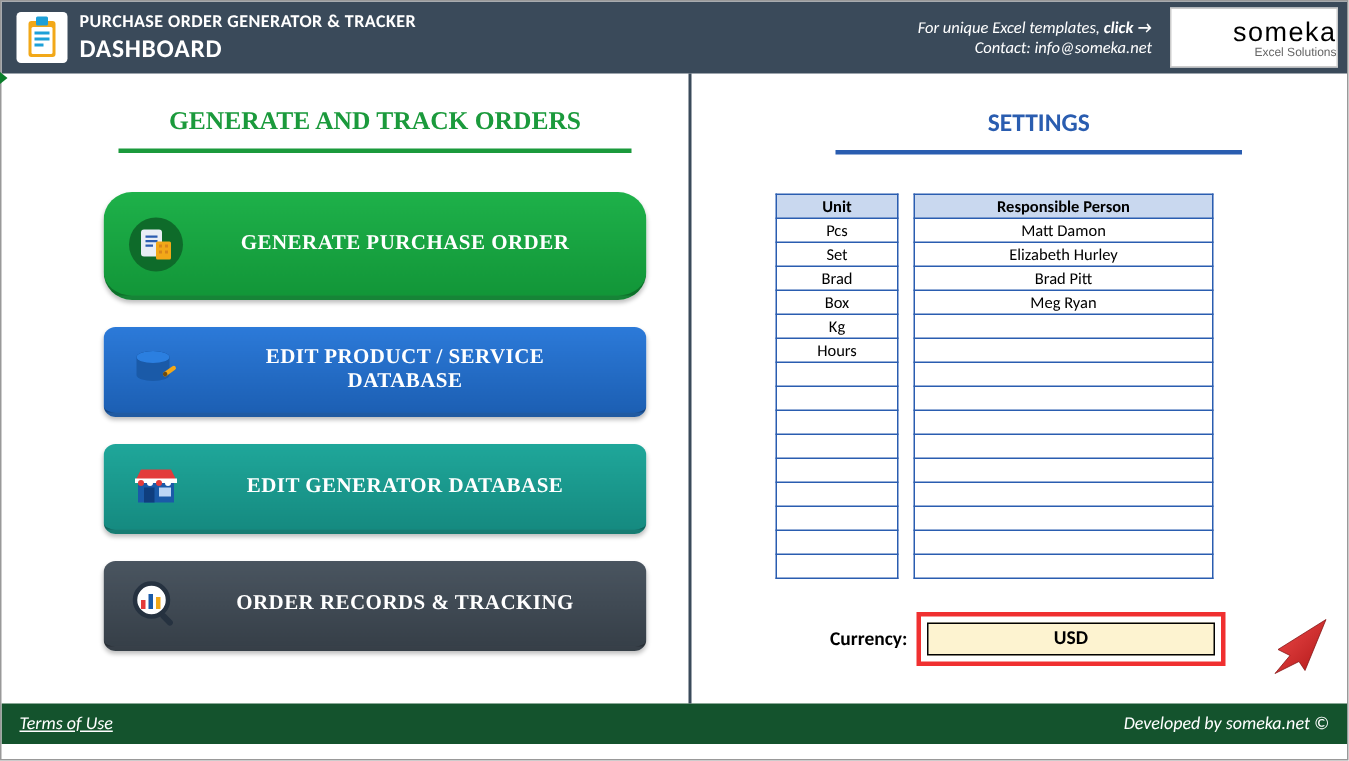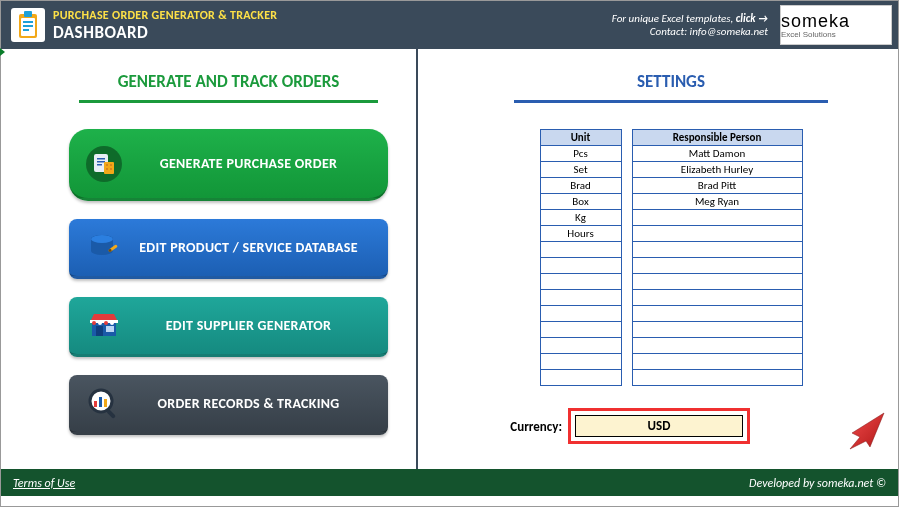--- a/index.html
+++ b/index.html
@@ -24,21 +24,21 @@
     height: 34px;
     margin-left: 6px;
     margin-right: 8px;
     background: #fff;
     border-radius: 3px;
     display: flex;
     align-items: center;
     justify-content: center;
   }
   .header-text { display: flex; flex-direction: column; }
-  .header-title { color: #fde047; font-size: 12px; font-weight: bold; letter-spacing: 0.3px; }
+  .header-title { color: #ffffff; font-size: 12px; font-weight: bold; letter-spacing: 0.3px; }
   .header-sub { color: #fff; font-size: 17px; font-weight: bold; letter-spacing: 0.5px; }
   .header-right {
     margin-left: auto;
     text-align: right;
     display: flex;
     flex-direction: column;
     align-items: flex-end;
     font-size: 11px;
     font-style: italic;
     padding-right: 6px;
@@ -47,37 +47,38 @@
   .header-right .cta b { font-weight: bold; }
   .logo {
     background: #fff;
     color: #000;
     width: 112px;
     height: 40px;
     margin-left: 6px;
     margin-right: 2px;
     display: flex;
     flex-direction: column;
-    align-items: flex-start;
+    align-items: flex-end;
     justify-content: center;
     font-family: Arial, sans-serif;
     border: 1px solid #ccc;
   }
   .logo-top { font-size: 18px; letter-spacing: 1px; font-weight: 400; }
   .logo-sub { font-size: 8px; color: #666; margin-top: -2px; }
 
   .main {
     display: flex;
     height: 420px;
     position: relative;
   }
   .left-panel {
-    width: 417px;
+    width: 460px;
     padding: 10px 28px 10px 68px;
     border-right: 2px solid #3a4a5a;
+    font-family: Liberation Serif, serif;
   }
   .right-panel {
     flex: 1;
     padding: 10px 30px 10px 56px;
     position: relative;
   }
   .section-title {
     text-align: center;
     font-size: 17px;
     font-weight: bold;
@@ -113,58 +114,57 @@
     text-align: center;
     font-size: 14px;
     font-weight: bold;
     padding-right: 30px;
     letter-spacing: 0.3px;
   }
 
   .tables-row {
     display: flex;
     gap: 10px;
-    justify-content: center;
   }
   .mini-table {
     border-collapse: collapse;
   }
   .mini-table th, .mini-table td {
     border: 1px solid #2a5db0;
     font-size: 11px;
     text-align: center;
     padding: 1px 4px;
     height: 16px;
     background: #fff;
   }
   .mini-table th {
     background: #c9d8ef;
     font-weight: bold;
   }
   .unit-table { width: 82px; }
-  .person-table { width: 171px; }
+  .person-table { width: 200px; }
 
   .currency-row {
     display: flex;
     align-items: center;
     margin-top: 22px;
   }
   .currency-label {
     font-size: 13px;
     font-weight: bold;
     width: 94px;
     text-align: right;
     padding-right: 6px;
   }
   .currency-box-wrap {
     border: 3px solid #f03030;
     padding: 4px;
   }
   .currency-box {
-    width: 168px;
+    width: 192px;
     height: 22px;
     background: #fdf3d0;
     border: 1px solid #000;
     text-align: center;
     font-size: 13px;
     font-weight: bold;
     line-height: 20px;
   }
   .arrow {
     position: absolute;
@@ -268,21 +268,21 @@
           <rect x="10" y="18" width="7" height="10" fill="#0f3e7e"></rect>
           <rect x="20" y="18" width="8" height="6" fill="#bcd6f5"></rect>
           <path d="M4 14 L8 6 H28 L32 14 Z" fill="#e33b3b"></path>
           <rect x="4" y="12" width="28" height="3" fill="#fff"></rect>
           <circle cx="8" cy="15" r="2" fill="#e33b3b"></circle>
             <circle cx="14" cy="15" r="2" fill="#fff"></circle>
           <circle cx="20" cy="15" r="2" fill="#e33b3b"></circle>
             <circle cx="26" cy="15" r="2" fill="#fff"></circle>
         </svg>
       </div>
-      <div class="label">EDIT SUPPLIER GENERATOR</div>
+      <div class="label">EDIT GENERATOR DATABASE</div>
     </div>
 
     <div class="big-btn dark">
       <div class="icon-slot">
         <svg width="36" height="36" viewBox="0 0 36 36">
           <circle cx="15" cy="15" r="11" fill="#fff"></circle>
           <rect x="8" y="15" width="3" height="6" fill="#e33b3b"></rect>
           <rect x="13" y="11" width="3" height="10" fill="#1a5aa8"></rect>
           <rect x="18" y="13" width="3" height="8" fill="#f2a818"></rect>
           <circle cx="15" cy="15" r="11" fill="none" stroke="#263240" stroke-width="3"></circle>

